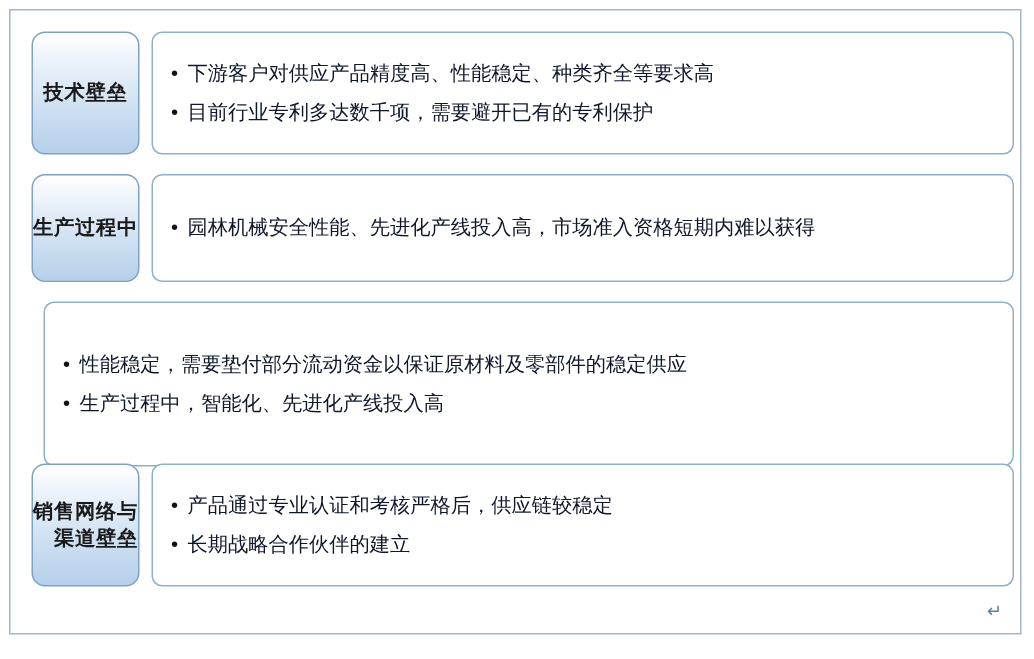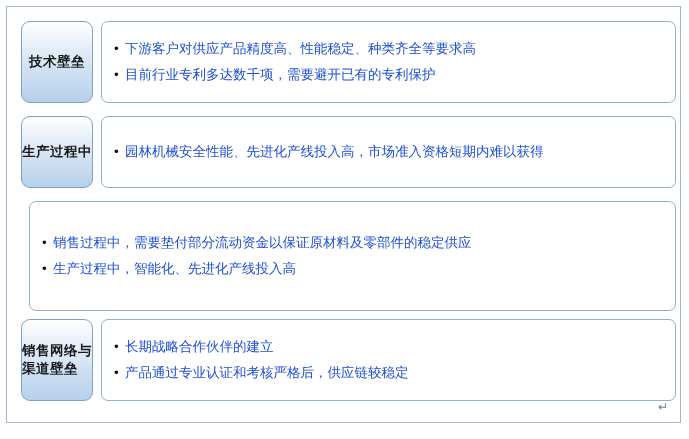--- a/index.html
+++ b/index.html
@@ -38,21 +38,21 @@
   }
   .label-box {
     width: 72px;
     flex: 0 0 72px;
     border: 1px solid #7da2c4;
     border-radius: 9px;
     background: linear-gradient(to bottom, #ffffff 0%, #e8f0f9 28%, #cfe0f2 62%, #b6d0ea 100%);
     display: flex;
     align-items: center;
     justify-content: center;
-    text-align: left;
+    text-align: right;
     box-sizing: border-box;
     color: #1a1a1a;
     font-size: 13.5px;
     font-weight: bold;
     line-height: 1.35;
     letter-spacing: 0.5px;
   }
   .content-box {
     margin-left: 8px;
     flex: 1 1 auto;
@@ -62,21 +62,21 @@
     box-sizing: border-box;
     display: flex;
     flex-direction: column;
     justify-content: center;
     padding: 6px 10px 6px 12px;
   }
   .bullet {
     position: relative;
     padding-left: 11px;
     font-size: 13.5px;
-    color: #1d4ed8;
+    color: #0f172a;
     line-height: 1.5;
     margin: 3px 0;
     white-space: nowrap;
   }
   .bullet::before {
     content: "\2022";
     position: absolute;
     left: 0;
     top: 0;
     color: #111111;
@@ -106,28 +106,28 @@
 
     <div class="row" style="top:95px; height:72px; width:655px;">
       <div class="label-box">生产过程中</div>
       <div class="content-box">
         <div class="bullet">园林机械安全性能、先进化产线投入高，市场准入资格短期内难以获得</div>
       </div>
     </div>
 
     <div class="row" style="top:180px; height:110px; width:655px;">
       <div class="content-box">
-        <div class="bullet">销售过程中，需要垫付部分流动资金以保证原材料及零部件的稳定供应</div>
+        <div class="bullet">性能稳定，需要垫付部分流动资金以保证原材料及零部件的稳定供应</div>
         <div class="bullet">生产过程中，智能化、先进化产线投入高</div>
       </div>
     </div>
 
-    <div class="row" style="top:298px; height:82px; width:655px;">
+    <div class="row" style="top:288px; height:82px; width:655px;">
       <div class="label-box">销售网络与渠道壁垒</div>
       <div class="content-box">
+        <div class="bullet">产品通过专业认证和考核严格后，供应链较稳定</div>
         <div class="bullet">长期战略合作伙伴的建立</div>
-        <div class="bullet">产品通过专业认证和考核严格后，供应链较稳定</div>
       </div>
     </div>
 
   </div>
   <div id="para-mark">↵</div>
 </div>
 
 </body></html>

